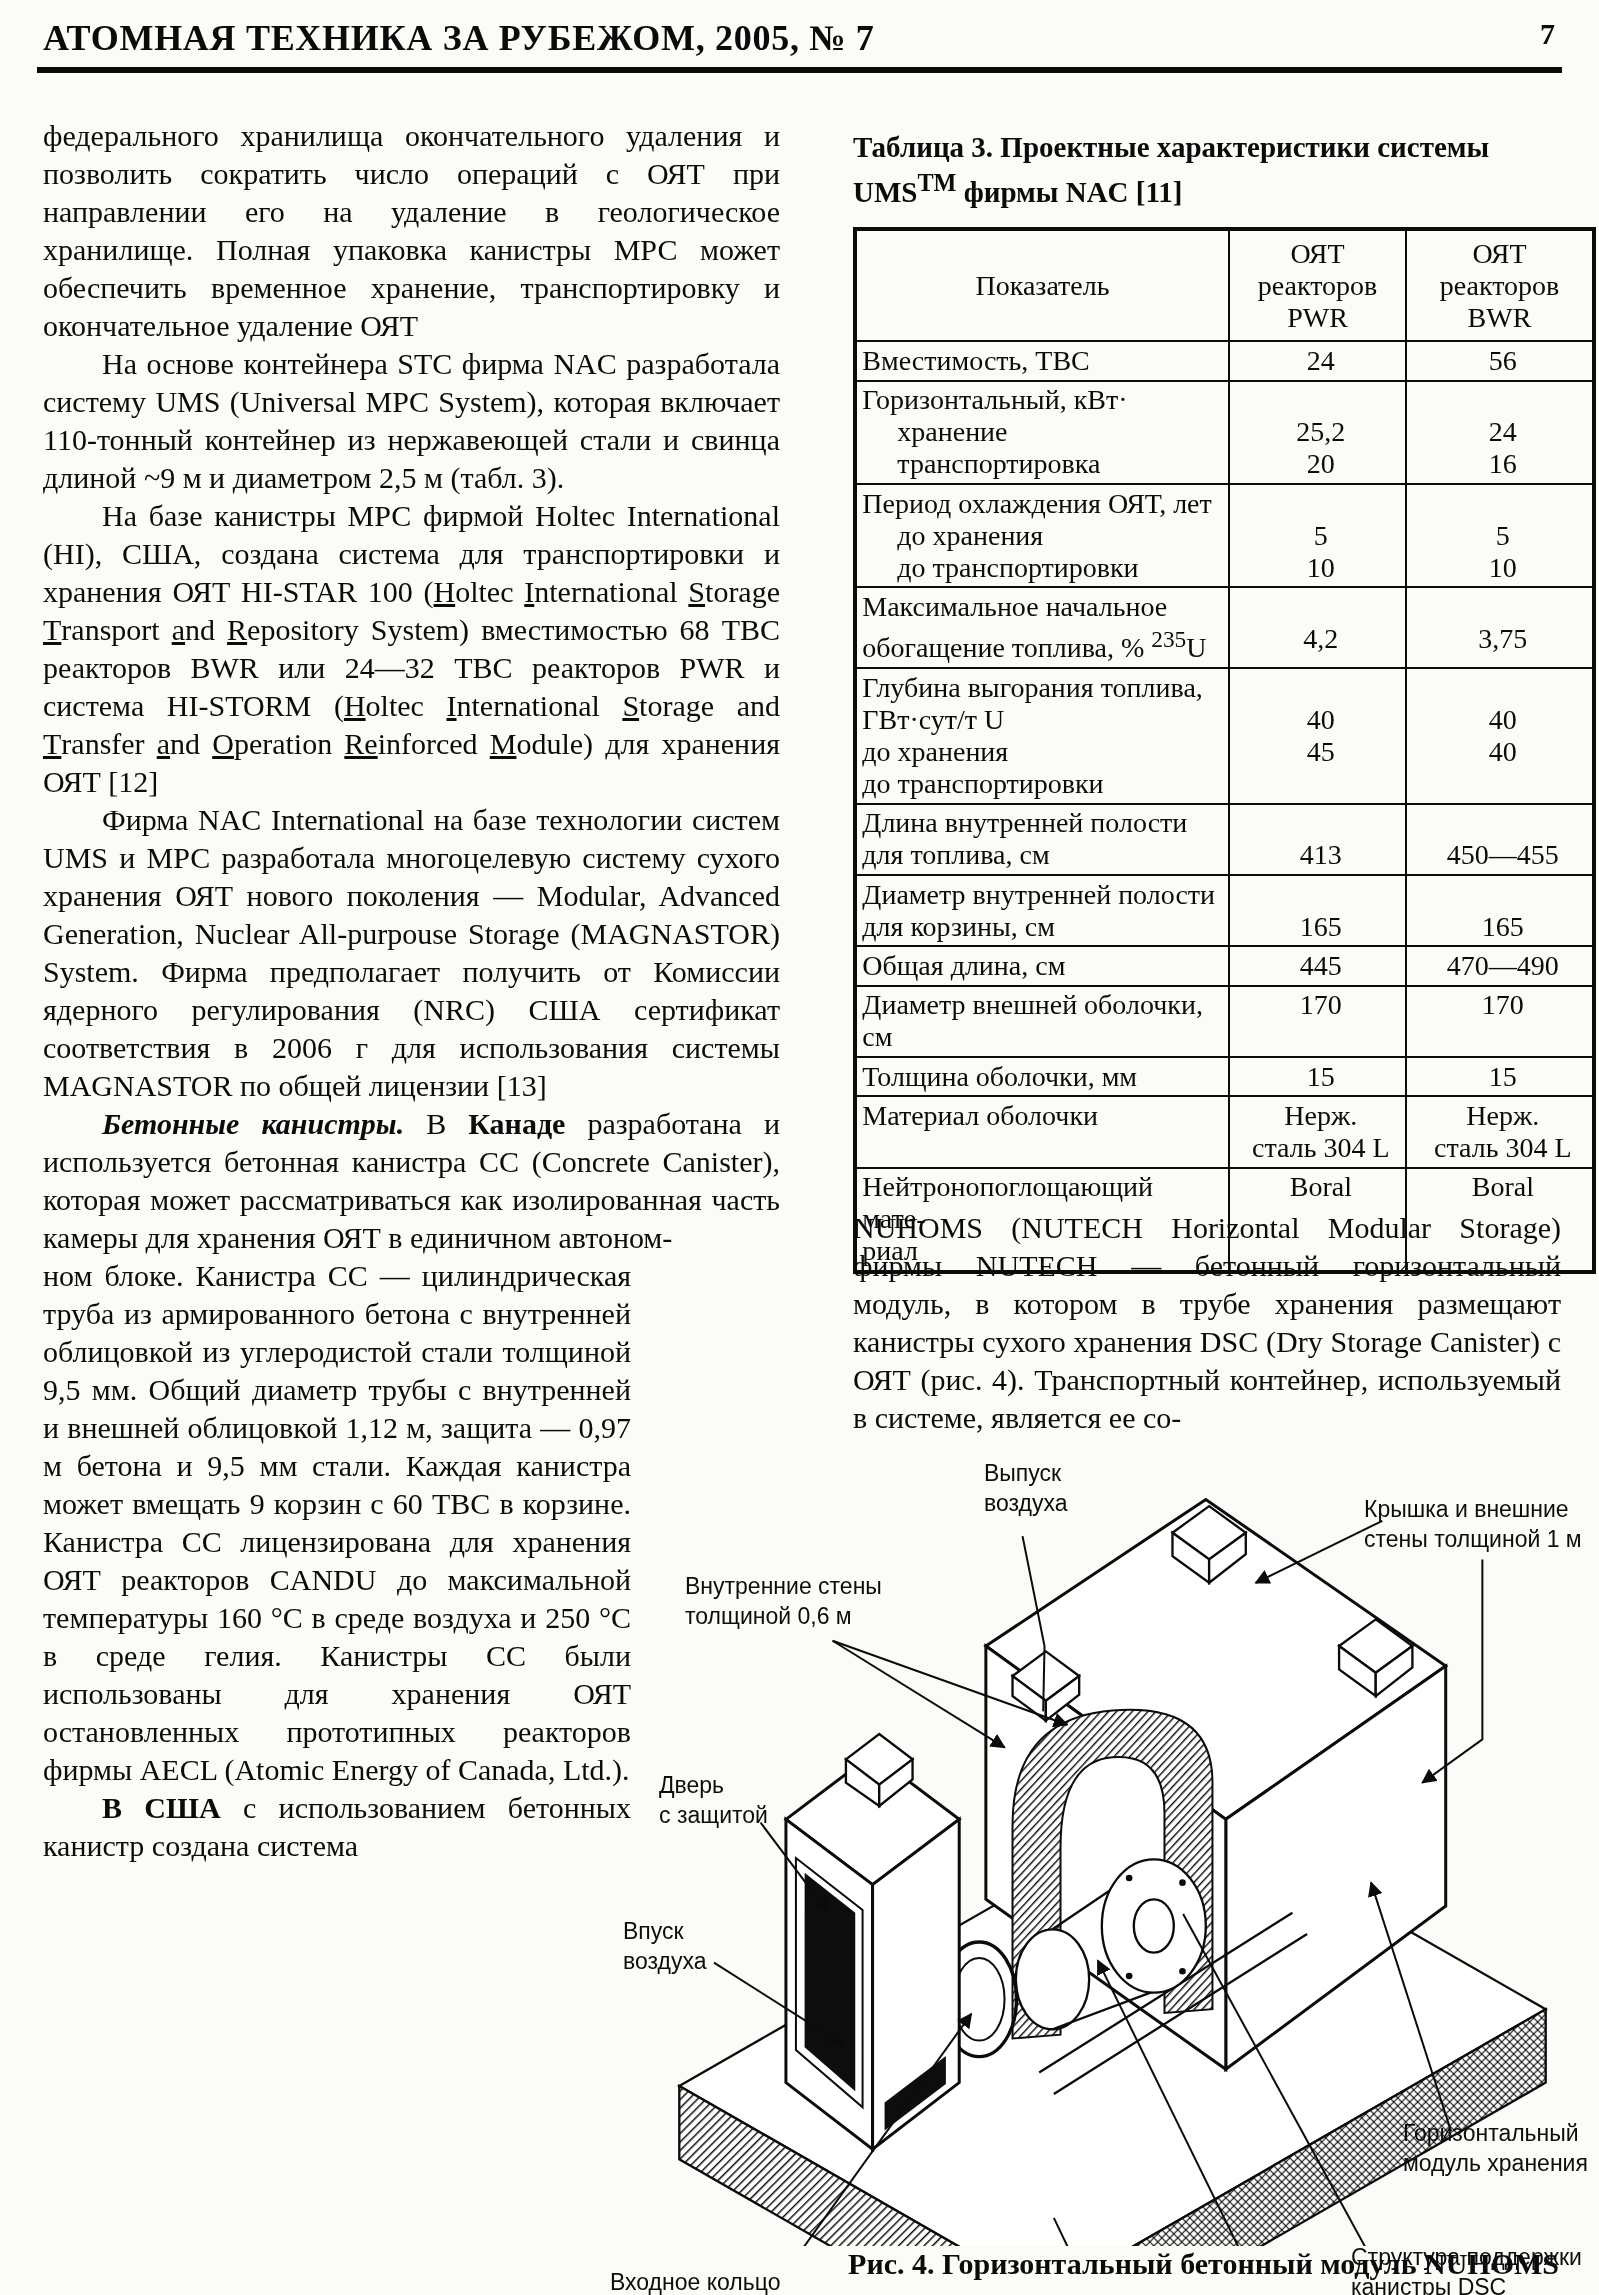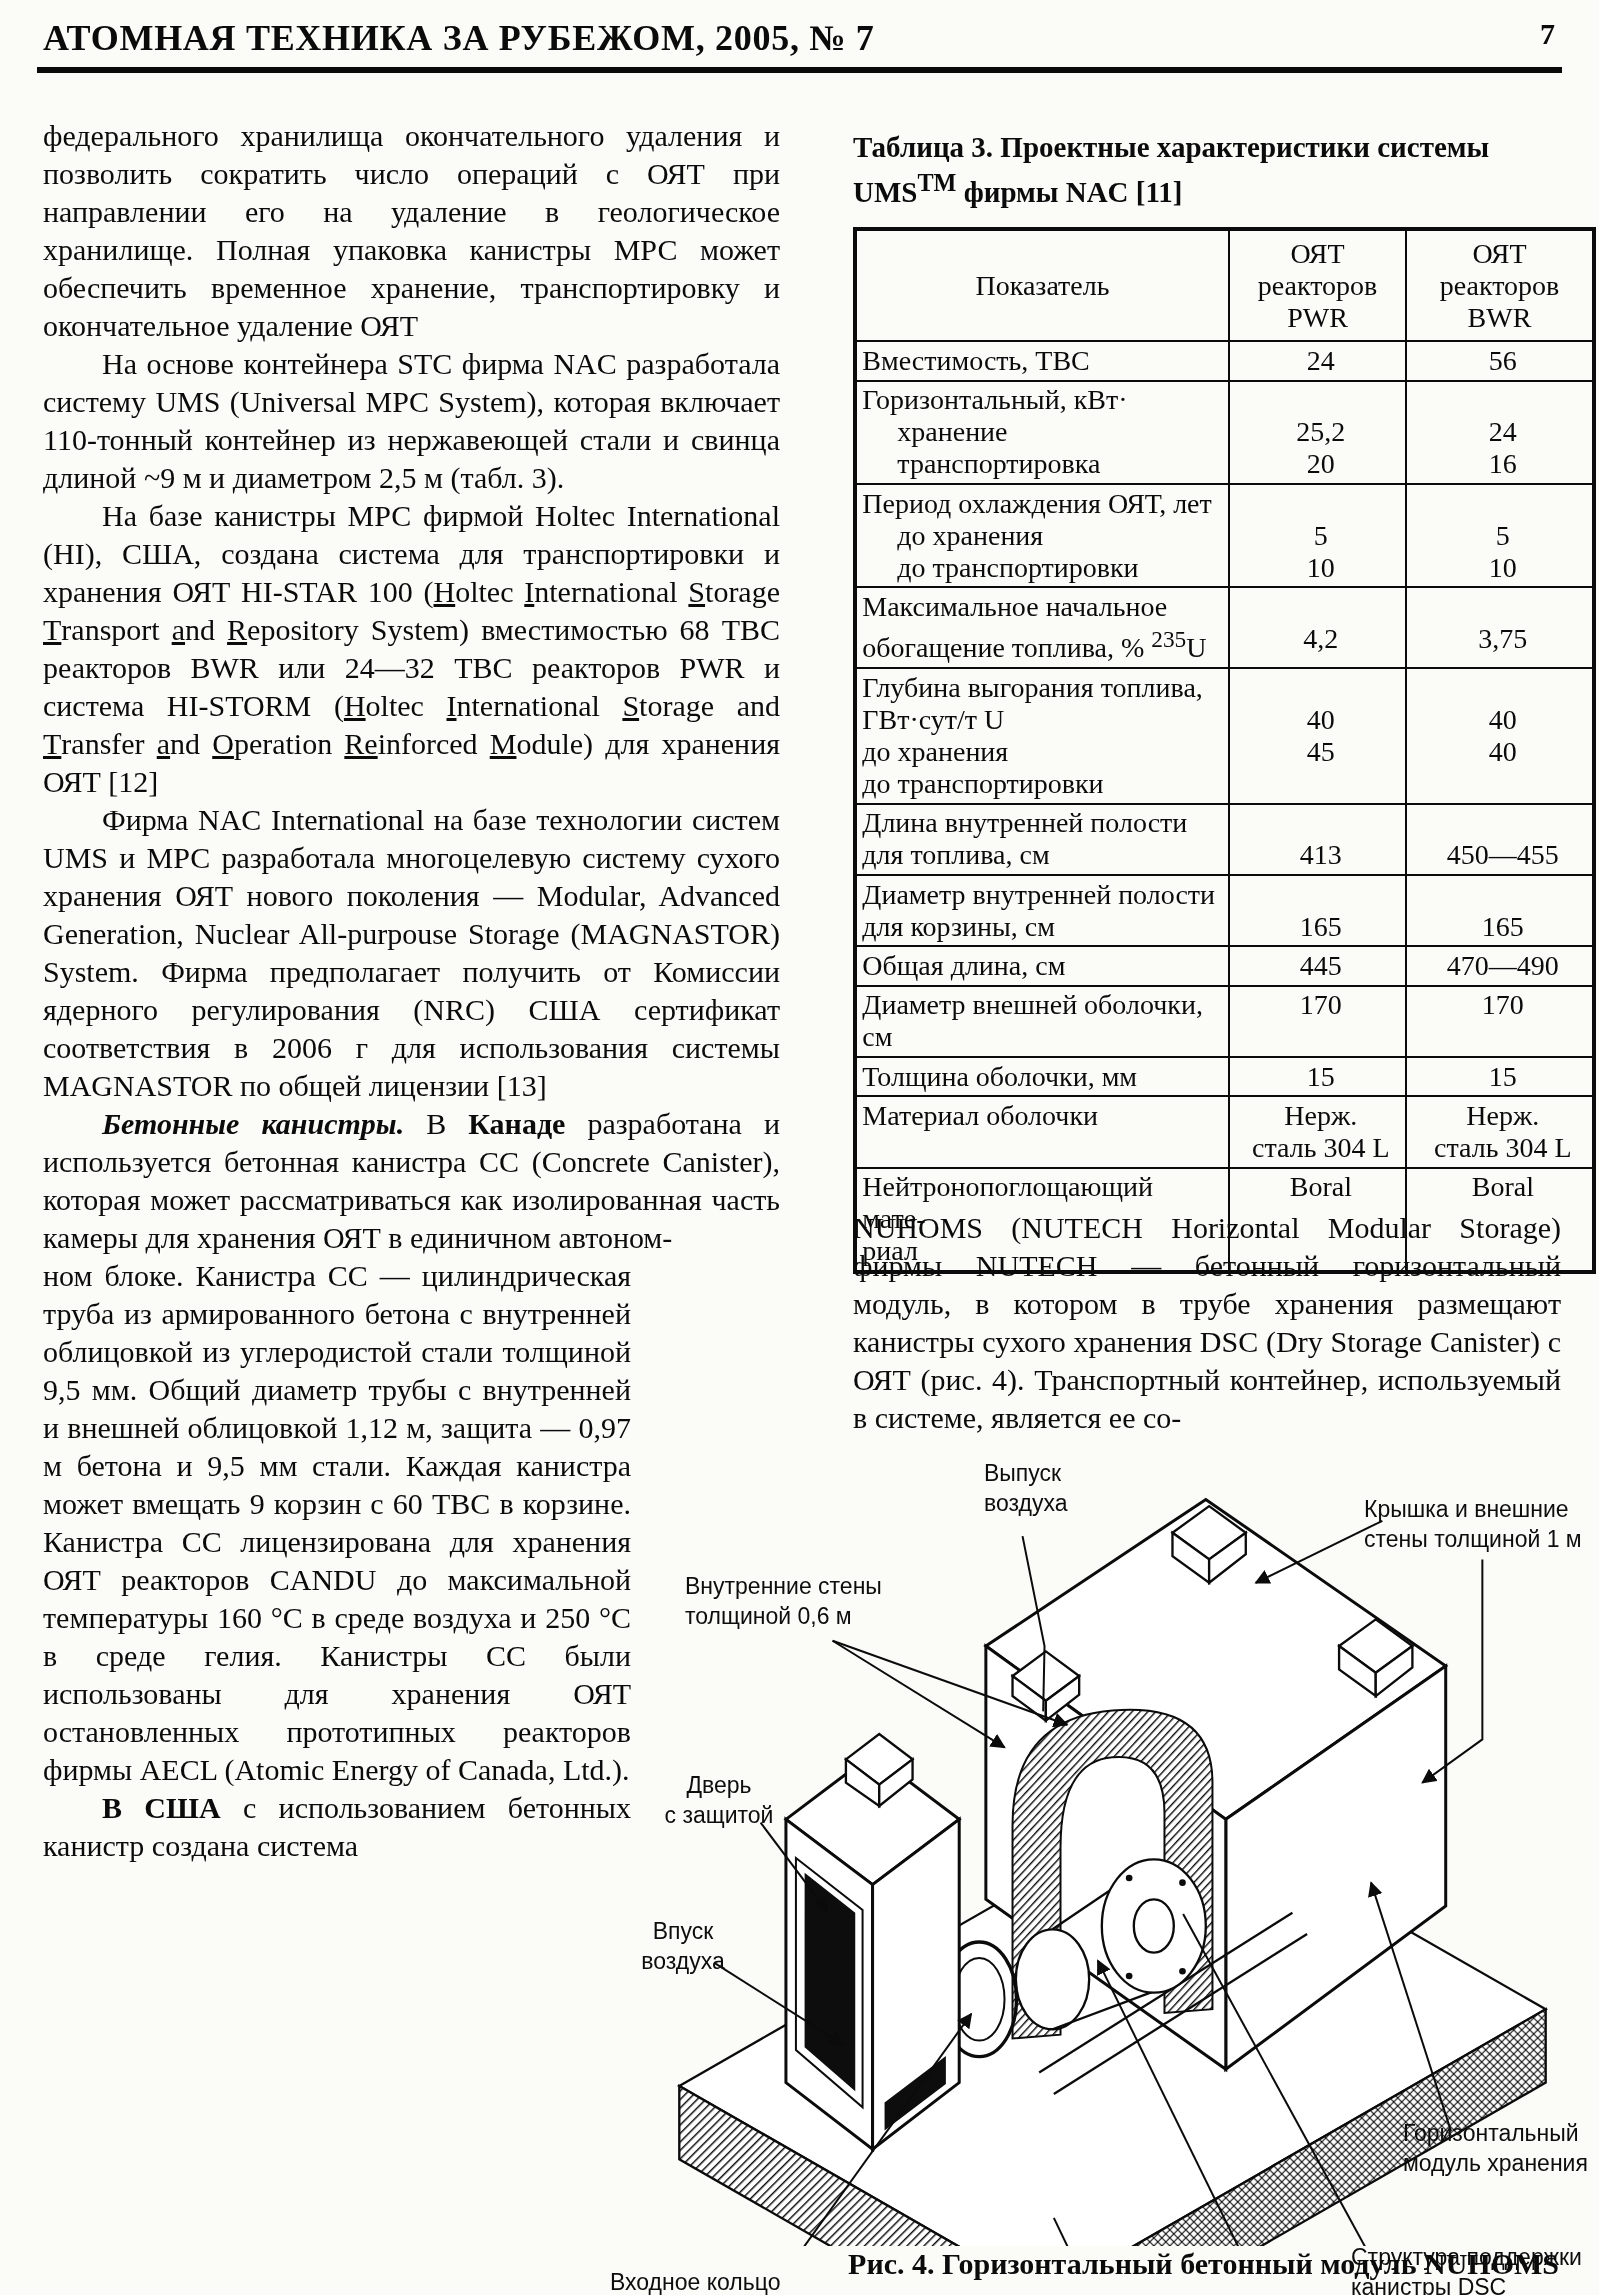--- a/index.html
+++ b/index.html
@@ -35,21 +35,21 @@
   #ums .tl{min-height:32px;}
 
   
   #rightpara{left:853px;top:1209px;width:708px;font-size:30px;line-height:38px;}
 
   
   #figure{left:586px;top:1446px;width:1013px;height:800px;}
   #figure svg{position:absolute;left:0;top:0;}
   .flabel{position:absolute;font-family:"Liberation Sans",sans-serif;font-size:23px;line-height:30px;color:#0d0d0d;white-space:nowrap;}
   .flabel span{display:block;}
-  .flabel.centered{text-align:center;}
+  .flabel.centered{}
   #fig-caption{left:613px;top:2247px;width:946px;font-size:30px;font-weight:bold;text-align:right;}
 </style>
 </head>
 <body>
 
 <div class="abs" id="hdr-journal">АТОМНАЯ ТЕХНИКА ЗА РУБЕЖОМ, 2005, № 7</div>
 <div class="abs" id="hdr-page">7</div>
 <div class="abs" id="hdr-rule"></div>
 
 <div class="abs" id="leftcol">

